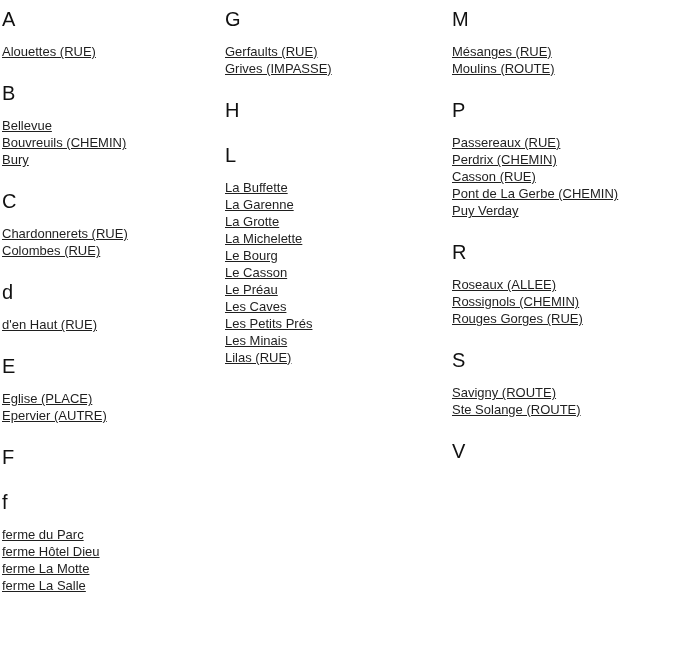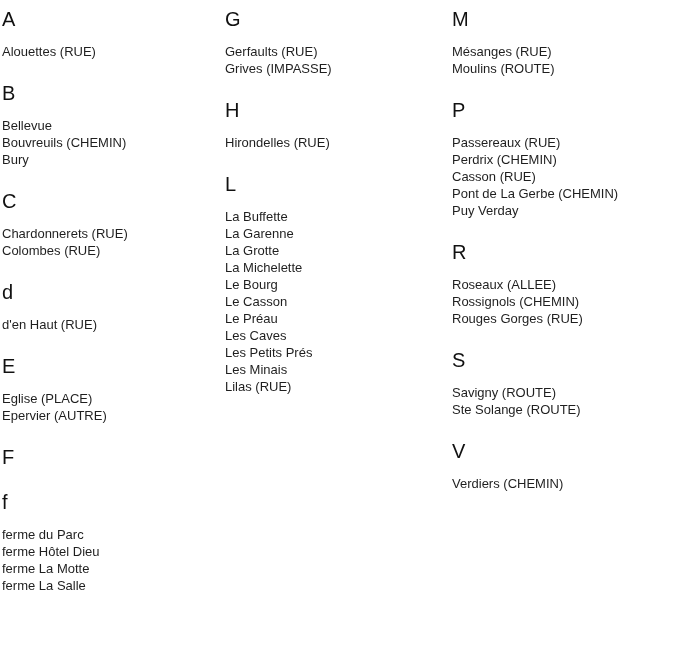--- a/index.html
+++ b/index.html
@@ -33,20 +33,21 @@
     font-size: 20px;
     font-weight: 400;
     line-height: 23px;
     margin: 0 0 12px 0;
     padding: 0;
     color: #111111;
   }
   .entries {
     margin: 0;
     padding: 0;
+    text-decoration: underline;
   }
   .street {
     font-size: 13px;
     line-height: 17px;
     white-space: nowrap;
     color: #1f1f1f;
   }
 </style>
 </head>
 <body>
@@ -103,23 +104,20 @@
     <div class="column c1">
       <section class="section">
         <h2 class="letter">G</h2>
         <div class="entries">
           <div class="street">Gerfaults (RUE)</div>
           <div class="street">Grives (IMPASSE)</div>
         </div>
       </section>
       <section class="section">
         <h2 class="letter">H</h2>
-        <div class="entries">
-          <div class="street">Hirondelles (RUE)</div>
-        </div>
       </section>
       <section class="section">
         <h2 class="letter">L</h2>
         <div class="entries">
           <div class="street">La Buffette</div>
           <div class="street">La Garenne</div>
           <div class="street">La Grotte</div>
           <div class="street">La Michelette</div>
           <div class="street">Le Bourg</div>
           <div class="street">Le Casson</div>
@@ -159,18 +157,15 @@
       </section>
       <section class="section">
         <h2 class="letter">S</h2>
         <div class="entries">
           <div class="street">Savigny (ROUTE)</div>
           <div class="street">Ste Solange (ROUTE)</div>
         </div>
       </section>
       <section class="section">
         <h2 class="letter">V</h2>
-        <div class="entries">
-          <div class="street">Verdiers (CHEMIN)</div>
-        </div>
       </section>
     </div>
   </div>
 
 </body></html>

